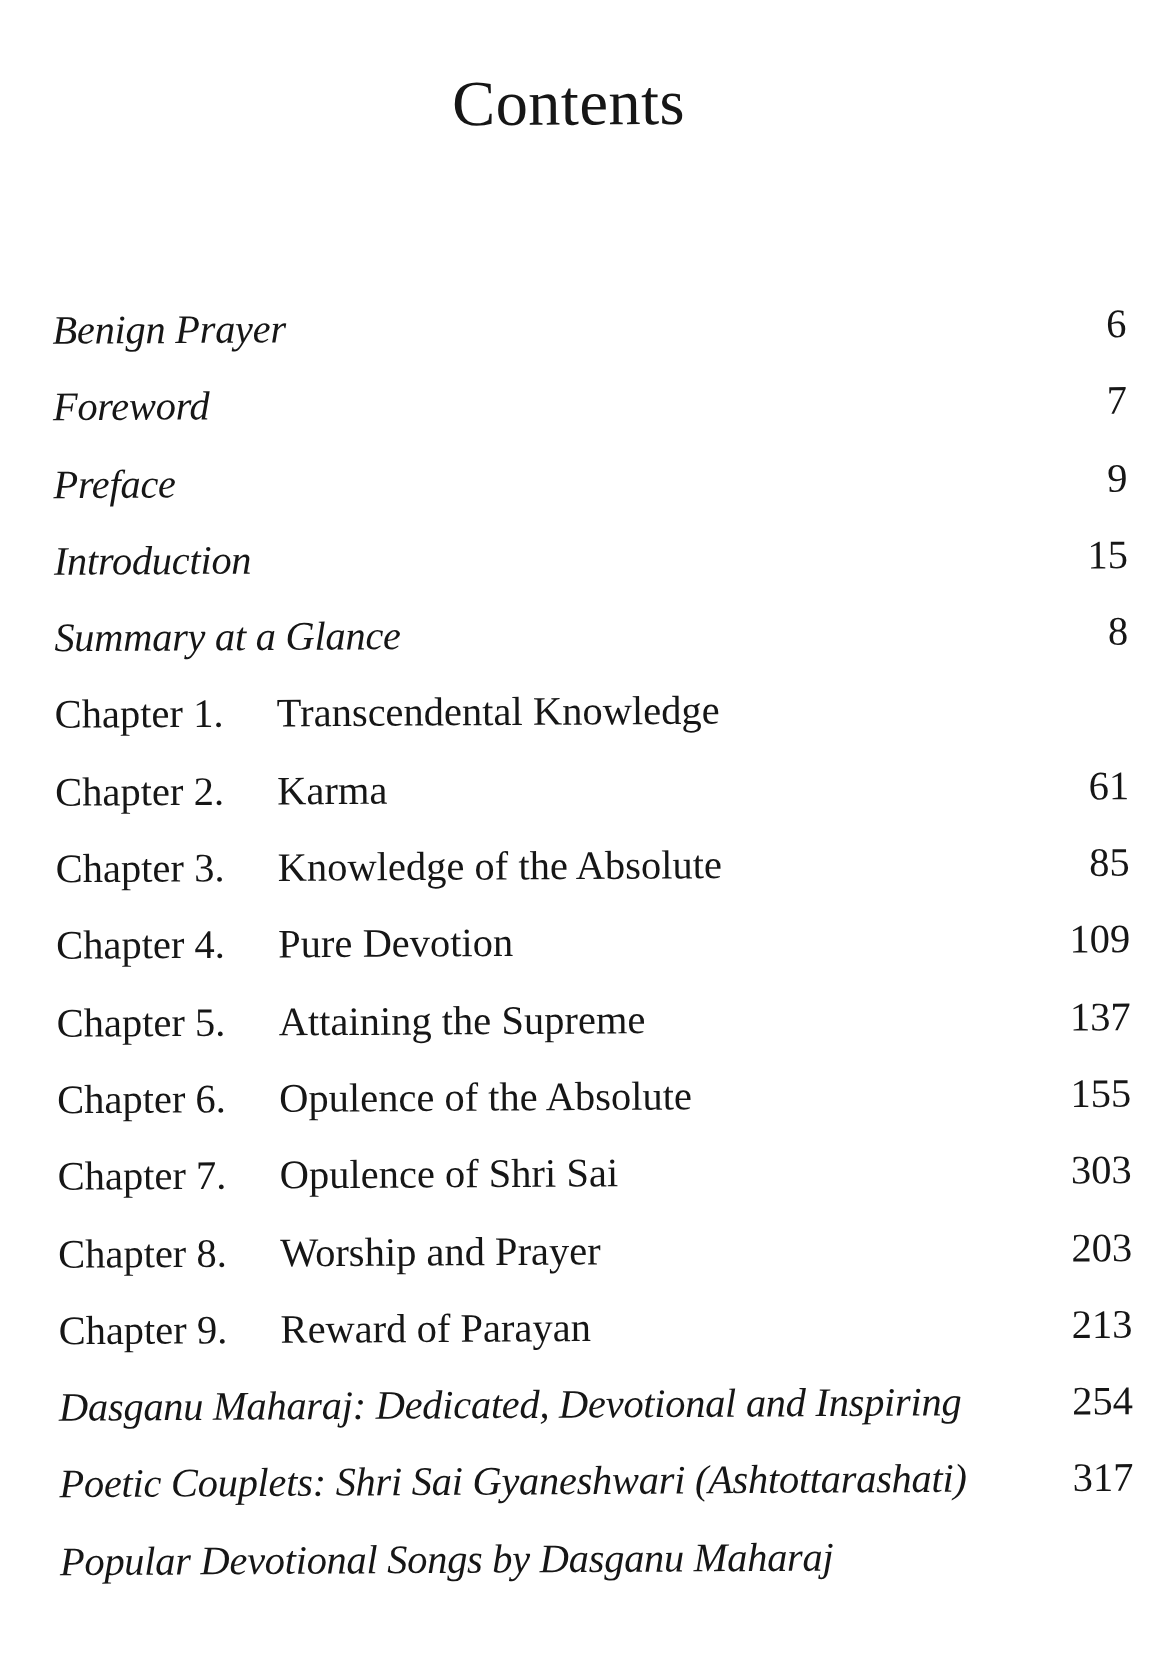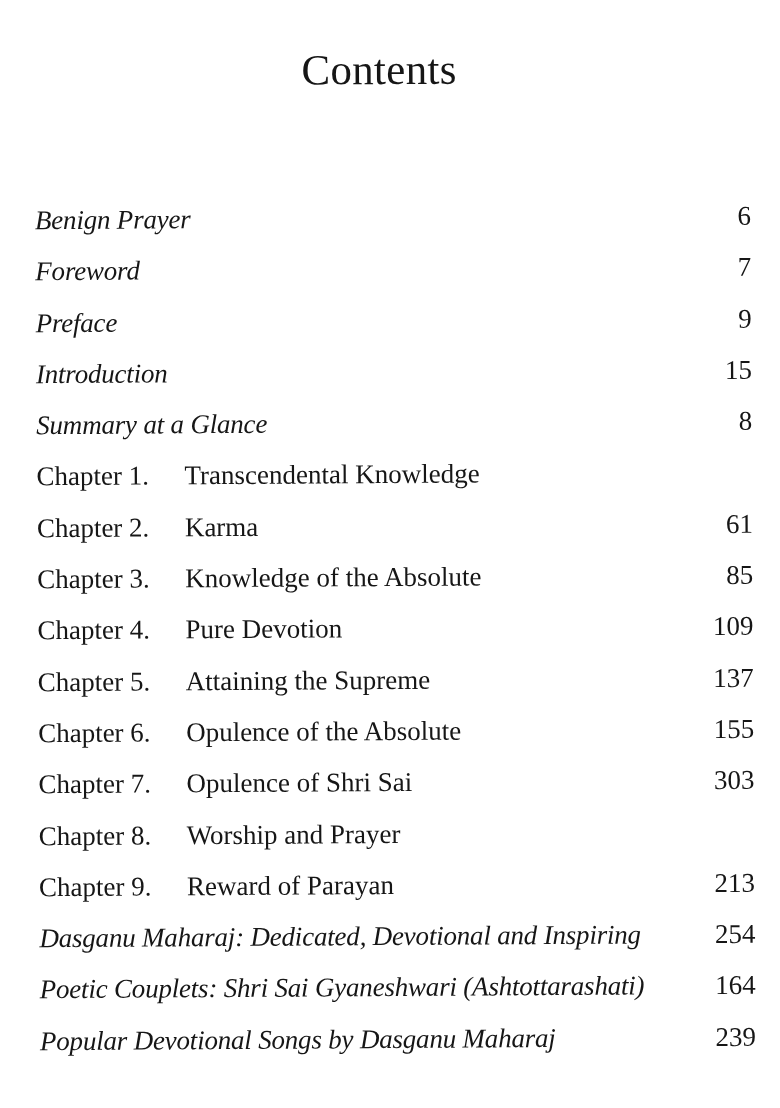--- a/index.html
+++ b/index.html
@@ -131,35 +131,35 @@
         <span class="entry-page">155</span>
       </li>
       <li class="toc-row">
         <span class="entry-label">Chapter 7.</span>
         <span class="entry-title">Opulence of Shri Sai</span>
         <span class="entry-page">303</span>
       </li>
       <li class="toc-row">
         <span class="entry-label">Chapter 8.</span>
         <span class="entry-title">Worship and Prayer</span>
+        <span class="entry-page">203</span>
       </li>
       <li class="toc-row">
         <span class="entry-label">Chapter 9.</span>
         <span class="entry-title">Reward of Parayan</span>
         <span class="entry-page">213</span>
       </li>
       <li class="toc-row italic">
 
         <span class="entry-title">Dasganu Maharaj: Dedicated, Devotional and Inspiring</span>
         <span class="entry-page">254</span>
       </li>
       <li class="toc-row italic">
 
         <span class="entry-title">Poetic Couplets: Shri Sai Gyaneshwari (Ashtottarashati)</span>
-        <span class="entry-page">164</span>
+        <span class="entry-page">317</span>
       </li>
       <li class="toc-row italic">
 
         <span class="entry-title">Popular Devotional Songs by Dasganu Maharaj</span>
-        <span class="entry-page">239</span>
       </li>
     </ul>
 </div>
 
 </body></html>

